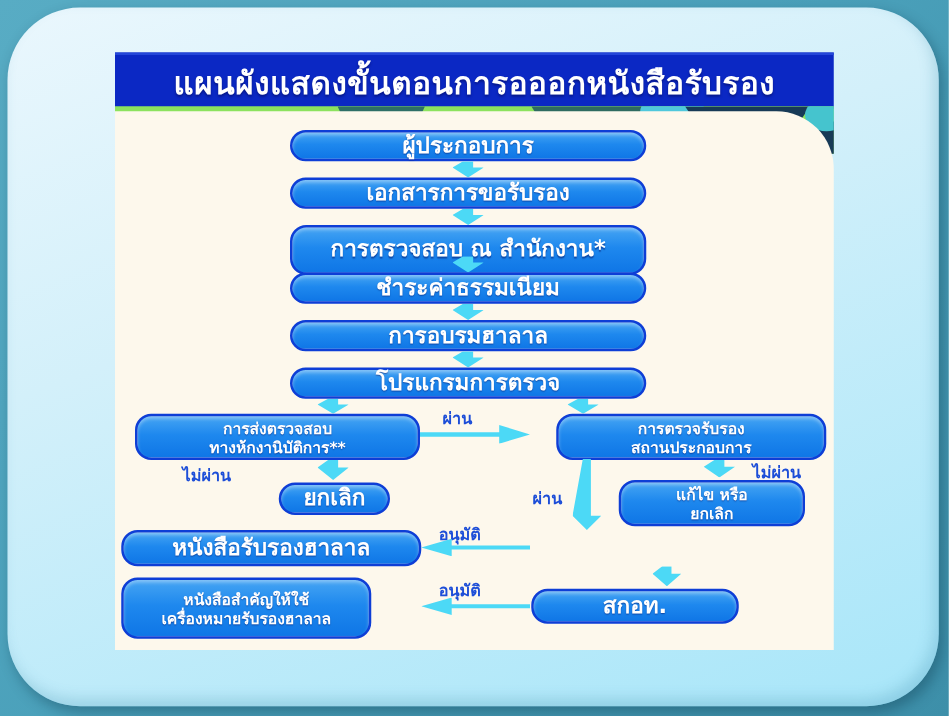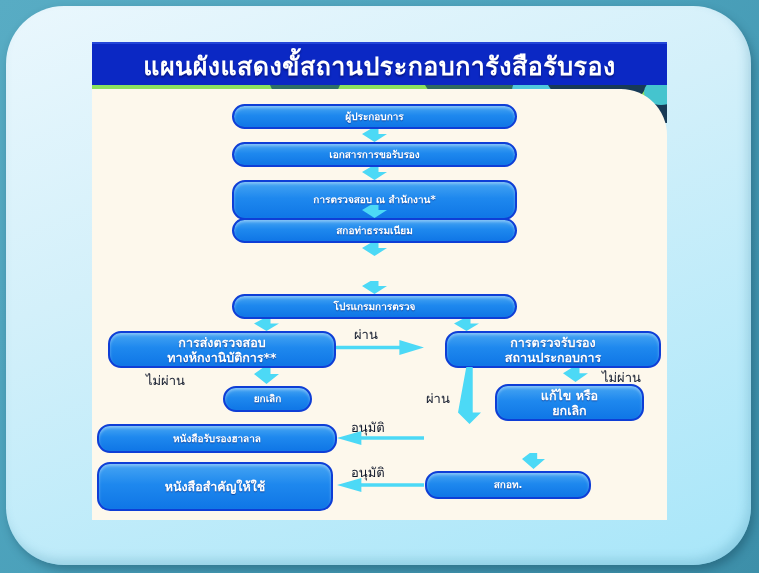--- a/index.html
+++ b/index.html
@@ -31,68 +31,69 @@
   .shape{position:absolute;}
   .trap{clip-path:polygon(0 0,100% 0,76% 100%,24% 100%);}
   .panel{
     position:absolute;left:92px;top:89px;width:575px;height:431px;
     background:#fdf8ec;border-top-right-radius:46px;
   }
   .box{
     position:absolute;box-sizing:border-box;
     background:linear-gradient(180deg,#46a5f3 0%,#1e88ee 45%,#0f76e6 100%);
     border:2px solid #0e3ed6;border-radius:13px;
-    color:#ffffff;font-weight:bold;font-size:10px;line-height:1.2;
+    color:#ffffff;font-weight:bold;font-size:18px;line-height:1.2;
     display:flex;flex-direction:column;align-items:center;justify-content:center;
     text-align:center;text-shadow:0 1px 1px rgba(0,0,80,.45);
     box-shadow:inset 0 2px 3px rgba(255,255,255,.35);
   }
   .box.small{font-size:12.5px;}
   .arrd{position:absolute;background:#4cd9f6;
     clip-path:polygon(34% 0,66% 0,66% 38%,100% 38%,50% 100%,0 38%);}
   .arrdl{position:absolute;background:#4cd9f6;
     clip-path:polygon(36% 0,64% 0,64% 80%,100% 80%,50% 100%,0 80%);}
   .arrr{position:absolute;background:#4cd9f6;
     clip-path:polygon(0 38%,72% 38%,72% 0,100% 50%,72% 100%,72% 62%,0 62%);}
   .arrl{position:absolute;background:#4cd9f6;
     clip-path:polygon(100% 38%,28% 38%,28% 0,0 50%,28% 100%,28% 62%,100% 62%);}
   .lbl{
-    position:absolute;color:#0f172a;font-weight:normal;font-size:13px;
+    position:absolute;color:#1d4ed8;font-weight:bold;font-size:13px;
     white-space:nowrap;
   }
 </style>
 </head>
 <body>
 
 <div class="stage">
   <div class="frame"></div>
 
   <div class="titlebar">
-    <div class="title">แผนผังแสดงขั้สถานประกอบการังสือรับรอง</div>
+    <div class="title">แผนผังแสดงขั้นตอนการอออกหนังสือรับรอง</div>
   </div>
 
   <div class="deco">
     <div class="shape trap" style="left:178px;top:0;width:70px;height:36px;background:#2e6f66;"></div>
     <div class="shape trap" style="left:333px;top:0;width:95px;height:36px;background:#2f6b60;"></div>
     <div class="shape" style="left:420px;top:-12px;width:52px;height:34px;border-radius:50%;background:#4fc8dc;"></div>
     <div class="shape trap" style="left:456px;top:0;width:100px;height:36px;background:#173a56;"></div>
     <div class="shape" style="left:535px;top:12px;width:70px;height:44px;border-radius:50%;background:#173a56;"></div>
     <div class="shape" style="left:552px;top:-6px;width:34px;height:26px;border-radius:50%;background:#45c4ce;"></div>
   </div>
 
   <div class="panel"></div>
 
   <div class="box" style="left:232px;top:104px;width:285px;height:25px;">ผู้ประกอบการ</div>
   <div class="arrd" style="left:362px;top:129px;width:25px;height:13px;"></div>
   <div class="box" style="left:232px;top:142px;width:285px;height:25px;">เอกสารการขอรับรอง</div>
   <div class="arrd" style="left:362px;top:167px;width:25px;height:13px;"></div>
   <div class="box" style="left:232px;top:180px;width:285px;height:40px;">การตรวจสอบ ณ สำนักงาน*</div>
   <div class="arrd" style="left:362px;top:205px;width:25px;height:13px;"></div>
-  <div class="box" style="left:232px;top:218px;width:285px;height:25px;">สกอท่าธรรมเนียม</div>
+  <div class="box" style="left:232px;top:218px;width:285px;height:25px;">ชำระค่าธรรมเนียม</div>
   <div class="arrd" style="left:362px;top:243px;width:25px;height:13px;"></div>
+  <div class="box" style="left:232px;top:256px;width:285px;height:25px;">การอบรมฮาลาล</div>
   <div class="arrd" style="left:362px;top:281px;width:25px;height:13px;"></div>
   <div class="box" style="left:232px;top:294px;width:285px;height:25px;text-align:center;">โปรแกรมการตรวจ</div>
 
   <div class="arrd" style="left:254px;top:319px;width:25px;height:12px;"></div>
   <div class="arrd" style="left:454px;top:319px;width:25px;height:12px;"></div>
 
   <div class="box small" style="left:108px;top:331px;width:228px;height:37px;">
     <span>การส่งตรวจสอบ</span>
     <span>ทางห้กงานิบัติการ**</span>
   </div>
@@ -118,16 +119,17 @@
   <div class="arrdl" style="left:458px;top:367px;width:23px;height:57px;"></div>
 
   <div class="lbl" style="left:351px;top:417px;">อนุมัติ</div>
   <div class="arrl" style="left:337px;top:431px;width:87px;height:14px;"></div>
   <div class="box" style="left:97px;top:424px;width:240px;height:29px;">หนังสือรับรองฮาลาล</div>
 
   <div class="arrd" style="left:522px;top:453px;width:23px;height:16px;"></div>
   <div class="box" style="left:425px;top:471px;width:166px;height:28px;">สกอท.</div>
   <div class="lbl" style="left:351px;top:462px;">อนุมัติ</div>
   <div class="arrl" style="left:337px;top:478px;width:87px;height:14px;"></div>
-  <div class="box small" style="left:97px;top:462px;width:236px;height:49px;">
+  <div class="box small" style="left:97px;top:462px;width:200px;height:49px;">
     <span>หนังสือสำคัญให้ใช้</span>
+    <span>เครื่องหมายรับรองฮาลาล</span>
   </div>
 </div>
 
 </body></html>

